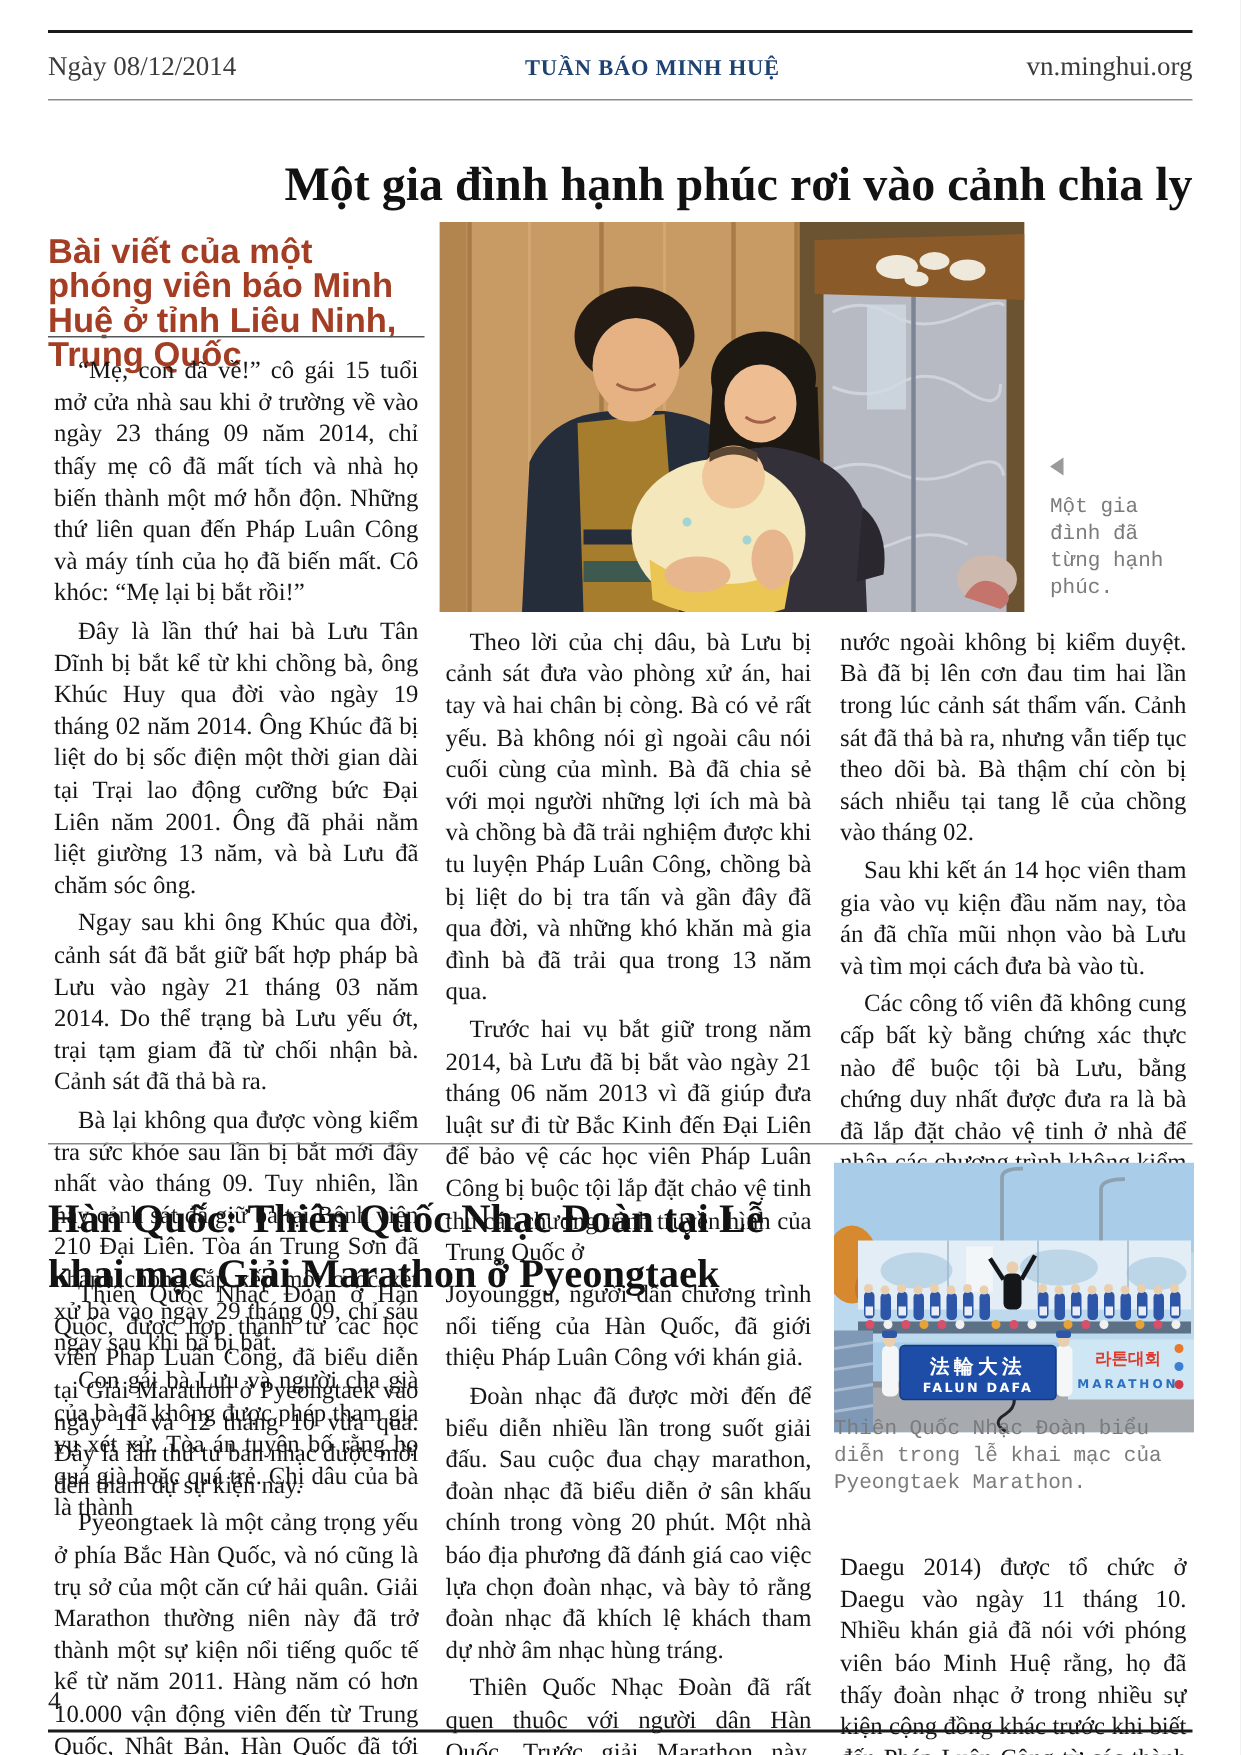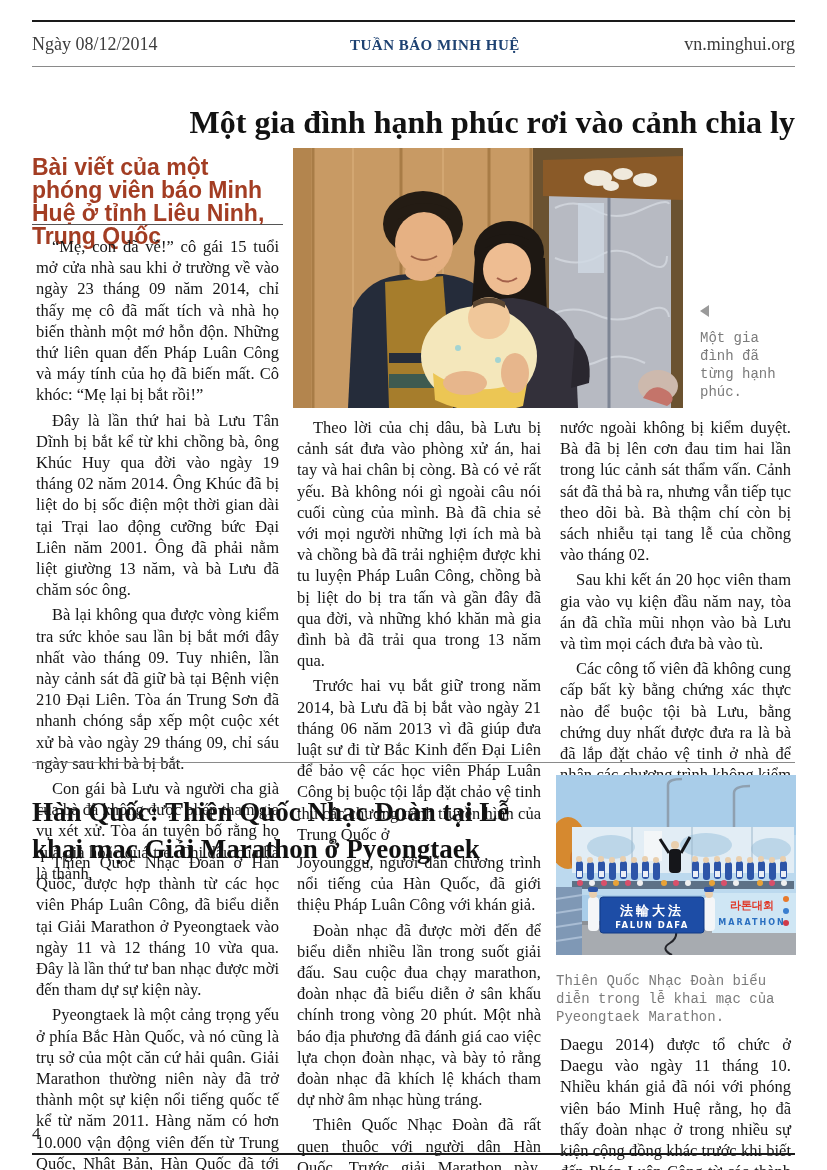--- a/index.html
+++ b/index.html
@@ -20,21 +20,21 @@
           line-height:23px;color:var(--byline,#a33d23);}
   .colblock{position:absolute;font-size:16.5px;line-height:21.2px;text-align:justify;}
   .colblock p{margin:4px;text-indent:16px;}
   .colblock p.noindent{text-indent:0;}
   .endmark{color:var(--endmark,#c4c4c4);font-size:15px;}
   .caption{font-family:Liberation Mono, monospace;font-size:14px;
            line-height:18px;color:var(--caption,#7b7b7b);text-align:left;}
   .cap1{position:absolute;left:700px;top:305px;width:92px;}
   .cap1 .tri{width:0;height:0;border-top:6px solid transparent;border-bottom:6px solid transparent;
              border-right:9px solid #9a9a9a;margin-bottom:12px;}
-  .cap2{position:absolute;left:556px;top:972px;width:240px;}
+  .cap2{position:absolute;left:556px;top:944px;width:240px;}
   .photo{position:absolute;display:block;}
   .pagenum{position:absolute;left:32px;top:1124px;font-size:17px;color:#222;}
 </style>
 </head>
 <body>
 
 <div class="page">
 
   <div class="rule" style="top:20px;height:2px;"></div>
   <div class="header-row">
@@ -117,32 +117,33 @@
   </svg>
 
   <div class="cap1">
     <div class="tri"></div>
     <div class="caption">Một gia đình đã từng hạnh phúc.</div>
   </div>
 
   <div class="colblock" style="left:32px;top:232px;width:251px;">
     <p>“Mẹ, con đã về!” cô gái 15 tuổi mở cửa nhà sau khi ở trường về vào ngày 23 tháng 09 năm 2014, chỉ thấy mẹ cô đã mất tích và nhà họ biến thành một mớ hỗn độn. Những thứ liên quan đến Pháp Luân Công và máy tính của họ đã biến mất. Cô khóc: “Mẹ lại bị bắt rồi!”</p>
     <p>Đây là lần thứ hai bà Lưu Tân Dĩnh bị bắt kể từ khi chồng bà, ông Khúc Huy qua đời vào ngày 19 tháng 02 năm 2014. Ông Khúc đã bị liệt do bị sốc điện một thời gian dài tại Trại lao động cưỡng bức Đại Liên năm 2001. Ông đã phải nằm liệt giường 13 năm, và bà Lưu đã chăm sóc ông.</p>
+    <p>Ngay sau khi ông Khúc qua đời, cảnh sát đã bắt giữ bất hợp pháp bà Lưu vào ngày 21 tháng 03 năm 2014. Do thể trạng bà Lưu yếu ớt, trại tạm giam đã từ chối nhận bà. Cảnh sát đã thả bà ra.</p>
     <p>Bà lại không qua được vòng kiểm tra sức khỏe sau lần bị bắt mới đây nhất vào tháng 09. Tuy nhiên, lần này cảnh sát đã giữ bà tại Bệnh viện 210 Đại Liên. Tòa án Trung Sơn đã nhanh chóng sắp xếp một cuộc xét xử bà vào ngày 29 tháng 09, chỉ sáu ngày sau khi bà bị bắt.</p>
     <p>Con gái bà Lưu và người cha già của bà đã không được phép tham gia vụ xét xử. Tòa án tuyên bố rằng họ quá già hoặc quá trẻ. Chị dâu của bà là thành</p>
   </div>
 
   <div class="colblock" style="left:293px;top:413px;width:252px;">
     <p>Theo lời của chị dâu, bà Lưu bị cảnh sát đưa vào phòng xử án, hai tay và hai chân bị còng. Bà có vẻ rất yếu. Bà không nói gì ngoài câu nói cuối cùng của mình. Bà đã chia sẻ với mọi người những lợi ích mà bà và chồng bà đã trải nghiệm được khi tu luyện Pháp Luân Công, chồng bà bị liệt do bị tra tấn và gần đây đã qua đời, và những khó khăn mà gia đình bà đã trải qua trong 13 năm qua.</p>
     <p>Trước hai vụ bắt giữ trong năm 2014, bà Lưu đã bị bắt vào ngày 21 tháng 06 năm 2013 vì đã giúp đưa luật sư đi từ Bắc Kinh đến Đại Liên để bảo vệ các học viên Pháp Luân Công bị buộc tội lắp đặt chảo vệ tinh thu các chương trình truyền hình của Trung Quốc ở</p>
   </div>
 
   <div class="colblock" style="left:556px;top:413px;width:239px;">
     <p class="noindent">nước ngoài không bị kiểm duyệt. Bà đã bị lên cơn đau tim hai lần trong lúc cảnh sát thẩm vấn. Cảnh sát đã thả bà ra, nhưng vẫn tiếp tục theo dõi bà. Bà thậm chí còn bị sách nhiễu tại tang lễ của chồng vào tháng 02.</p>
-    <p>Sau khi kết án 20 học viên tham gia vào vụ kiện đầu năm nay, tòa án đã chĩa mũi nhọn vào bà Lưu và tìm mọi cách đưa bà vào tù.</p>
+    <p>Sau khi kết án 14 học viên tham gia vào vụ kiện đầu năm nay, tòa án đã chĩa mũi nhọn vào bà Lưu và tìm mọi cách đưa bà vào tù.</p>
     <p>Các công tố viên đã không cung cấp bất kỳ bằng chứng xác thực nào để buộc tội bà Lưu, bằng chứng duy nhất được đưa ra là bà đã lắp đặt chảo vệ tinh ở nhà để nhận các chương trình không kiểm duyệt.</p>
     <p><span>Thẩm phán đã nhanh chóng dừng phiên tòa, mà không đưa ra phán quyết. Bà Lưu bị đưa trở lại Trại tạm giam Diêu Gia, nơi bà vẫn đang bị giam.</span> <span class="endmark">■</span></p>
   </div>
 
   <div class="rule thin" style="top:762px;height:1px;"></div>
 
   <h2 class="headline2">Hàn Quốc: Thiên Quốc Nhạc Đoàn tại Lễ khai mạc Giải Marathon ở Pyeongtaek</h2>
 
   <div class="colblock" style="left:32px;top:848px;width:251px;">
     <p>Thiên Quốc Nhạc Đoàn ở Hàn Quốc, được hợp thành từ các học viên Pháp Luân Công, đã biểu diễn tại Giải Marathon ở Pyeongtaek vào ngày 11 và 12 tháng 10 vừa qua. Đây là lần thứ tư ban nhạc được mời đến tham dự sự kiện này.</p>

